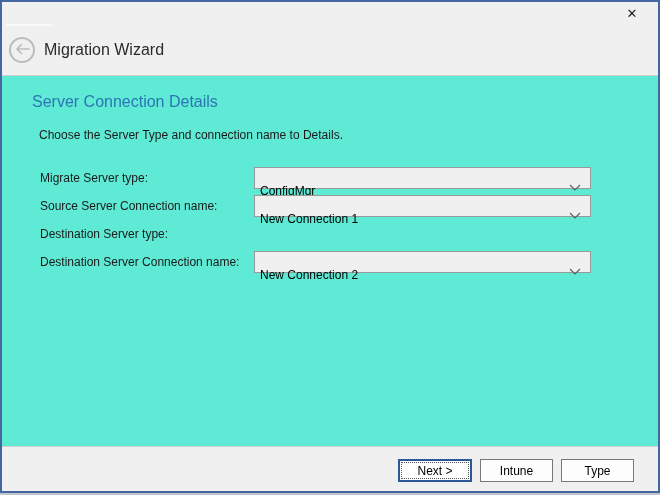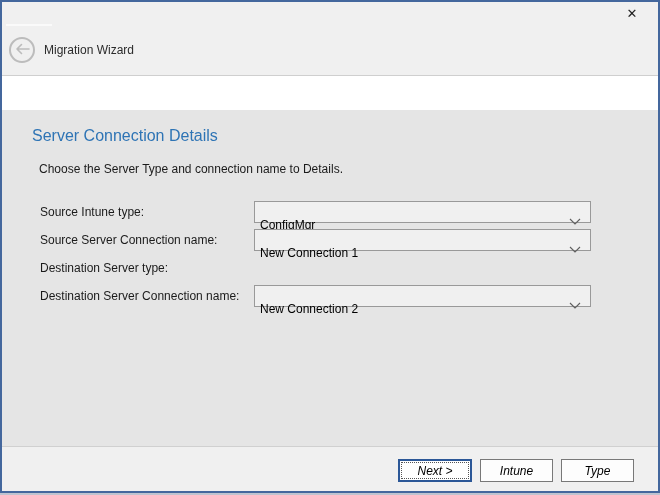--- a/index.html
+++ b/index.html
@@ -41,24 +41,24 @@
     height:51px;background:var(--chrome-bg);
     border-bottom:1px solid #cfcfcf;
     display:flex;align-items:center;
     padding-left:7px;flex:0 0 auto;
   }
   .back-btn{
     width:26px;height:26px;border-radius:50%;
     border:2px solid #bcbcbc;background:transparent;
     display:flex;align-items:center;justify-content:center;
   }
-  .wizard-title{margin-left:9px;font-size:12px;color:#2b2b2b;}
+  .wizard-title{margin-left:9px;font-size:16px;color:#2b2b2b;}
 
   
-  .content{flex:1 1 auto;position:relative;background:#e5e5e5;margin-top:34px;}
+  .content{flex:1 1 auto;position:relative;background:#5eead4;}
   .page-heading{
     position:absolute;left:30px;top:17px;
     font-size:16px;color:var(--heading-text);font-weight:400;
   }
   .page-desc{position:absolute;left:37px;top:52px;font-size:12px;color:var(--text);}
 
   .form{position:absolute;left:38px;top:91px;}
   .row{display:flex;align-items:center;height:22px;margin-bottom:6px;}
   .field-label{width:214px;font-size:12px;color:var(--text);flex:0 0 auto;}
   .combo{
@@ -77,21 +77,21 @@
     background:var(--chrome-bg);
     border-top:1px solid var(--separator);
     display:flex;justify-content:flex-end;align-items:flex-start;
     padding:12px 24px 0 0;gap:8px;
   }
   .btn{
     min-width:73px;height:23px;
     background:#fdfdfd;border:1px solid var(--button-border);
     font-family:"Liberation Sans", sans-serif;font-size:12px;color:#000;
     display:flex;align-items:center;justify-content:center;
-    padding:0 10px;cursor:default;font-style:italic;
+    padding:0 10px;cursor:default;
   }
   .btn-default{
     min-width:74px;background:#ffffff;
     border:2px solid var(--default-button-border);
     position:relative;
   }
   .btn-default::after{
     content:"";position:absolute;inset:1px;
     border:1px dotted #555;pointer-events:none;
   }
@@ -119,21 +119,21 @@
     <span class="wizard-title">Migration Wizard</span>
   </div>
 
   <div class="content">
     <div class="page-heading">Server Connection Details</div>
     <div class="page-desc">Choose the Server Type and connection name to Details.</div>
 
     <div class="form">
 
       <div class="row">
-        <label class="field-label">Source Intune type:</label>
+        <label class="field-label">Migrate Server type:</label>
         <div class="combo" role="combobox">
           <span class="combo-value">ConfigMgr</span>
           <span class="chevron">
             <svg width="12" height="7" viewBox="0 0 12 7">
                 <path d="M1 1 L6 6 L11 1" stroke="#5f5f5f" stroke-width="1.1" fill="none"></path>
               </svg>
           </span>
         </div>
       </div>
 

